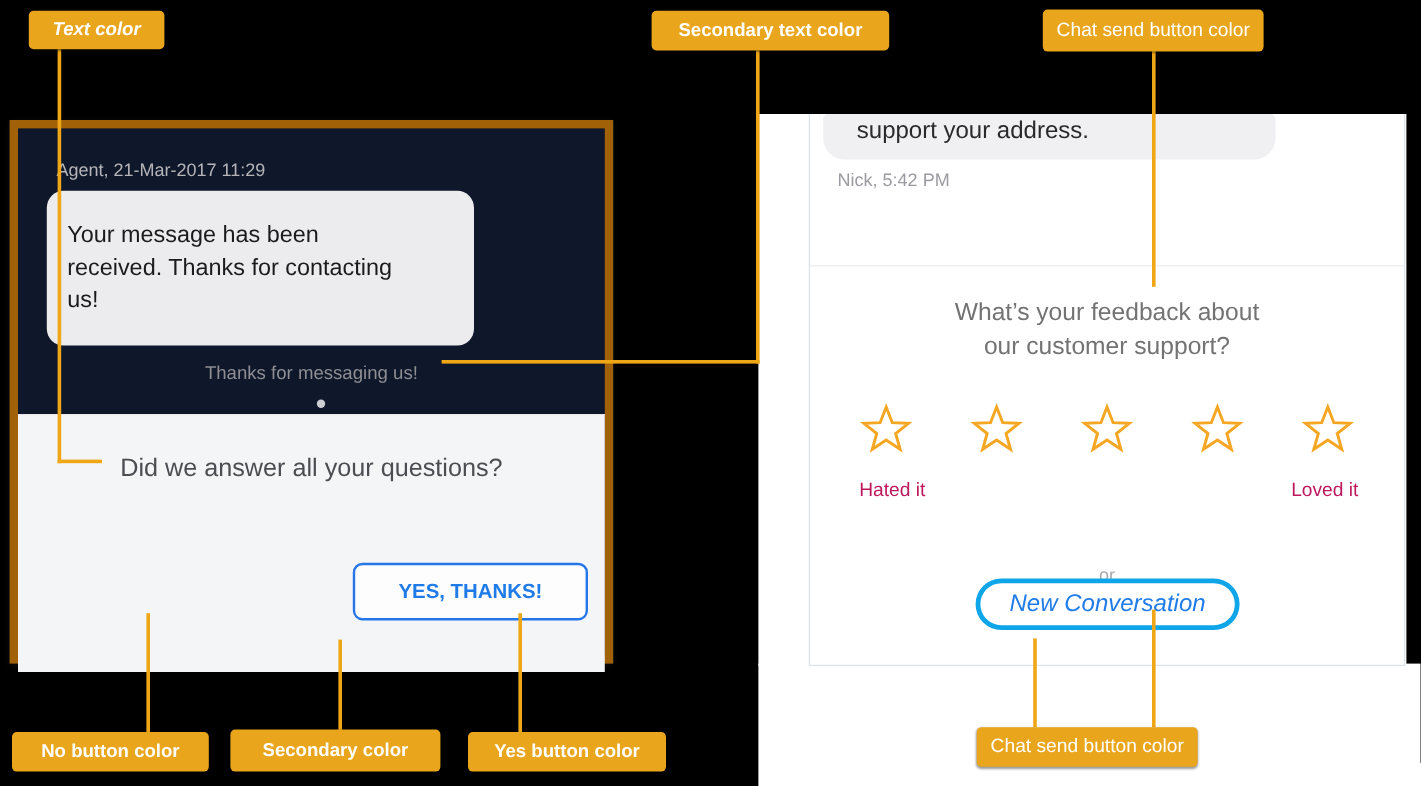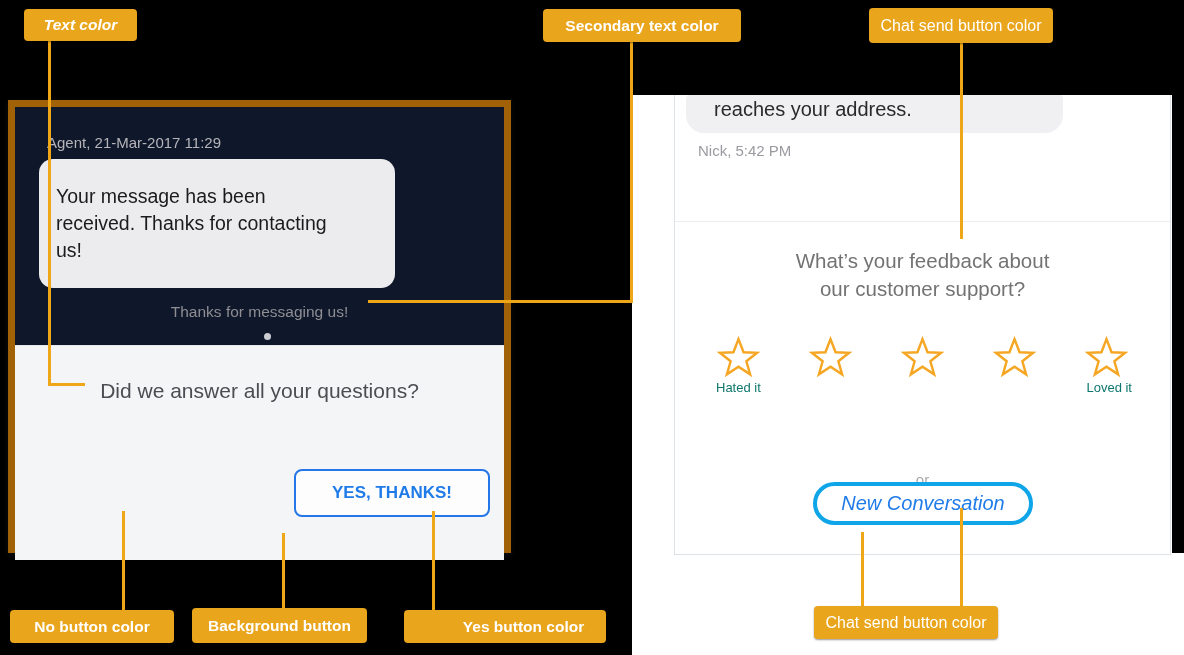--- a/index.html
+++ b/index.html
@@ -45,21 +45,21 @@
   .bubble2{position:absolute;left:11px;top:0;width:377px;height:38px;background:#f0f0f3;
            border-radius:4px 4px 18px 18px;}
   .bubble2-text{position:absolute;left:28px;top:3px;font-size:20px;color:#2a2a2d;white-space:nowrap;}
   .meta2{position:absolute;left:23px;top:47px;font-size:15px;color:#9a9aa0;}
   .divider2{position:absolute;left:0;right:0;top:126px;border-top:1px solid #ececef;}
   .fb-question{position:absolute;left:0;top:152px;width:100%;text-align:center;
                font-size:20.5px;line-height:28px;color:#737373;}
   .stars{position:absolute;left:0;top:240px;width:100%;display:flex;
          justify-content:center;gap:45px;}
   .star{width:47px;height:45px;cursor:pointer;}
-  .rating-label{position:absolute;top:285px;font-size:13px;color:#0f766e;}
+  .rating-label{position:absolute;top:305px;font-size:16px;color:#be185d;}
   .rating-low{left:41px;}
   .rating-high{right:38px;}
   .or-row{position:absolute;left:26px;right:26px;top:344px;display:flex;align-items:center;
           gap:32px;font-size:15px;color:#a9a9ad;flex-direction:column;}
   .or-line{flex:1;height:1px;background:#d9d9dd;}
   .btn-new{position:absolute;left:138px;top:387px;width:220px;height:43px;box-sizing:border-box;
            border:4px solid #0ea5e9;border-radius:22px;background:#fff;color:#1f7ce8;
            font-size:20px;display:flex;align-items:center;justify-content:center;cursor:pointer;font-style:italic;}
 </style>
 </head>
@@ -79,21 +79,21 @@
     <div class="bottom-sec">
       <div class="question">Did we answer all your questions?</div>
       <div class="chat-btn btn-yes">YES, THANKS!</div>
     </div>
   </div>
 
   <div class="right-bg"></div>
   <div class="right-bg-bottom"></div>
   <div class="right-panel">
     <div class="bubble2">
-      <div class="bubble2-text">reaches your address.</div>
+      <div class="bubble2-text">support your address.</div>
     </div>
     <div class="meta2">Nick, 5:42 PM</div>
     <div class="divider2"></div>
     <div class="fb-question">
       <div>What’s your feedback about</div>
       <div>our customer support?</div>
     </div>
     <div class="stars">
       <svg class="star" viewBox="0 0 24 24">
         <path d="M12 2.2l2.7 7 7.2.3-5.7 4.5 2 7-6.2-4.1-6.2 4.1 2-7L2.1 9.5l7.2-.3z" fill="none" stroke="#F5A623" stroke-width="1.3" stroke-linejoin="miter"></path>
@@ -129,17 +129,17 @@
   <div class="ann-line" style="left:122px;top:511px;width:3px;height:99px;"></div>
   <div class="ann-line" style="left:282px;top:533px;width:3px;height:77px;"></div>
   <div class="ann-line" style="left:432px;top:511px;width:3px;height:99px;"></div>
   <div class="ann-line" style="left:861px;top:532px;width:3px;height:74px;"></div>
   <div class="ann-line" style="left:960px;top:508px;width:3px;height:98px;"></div>
 
   <div class="ann-label bold" style="left:24px;top:9px;width:113px;height:32px;font-style:italic;">Text color</div>
   <div class="ann-label bold" style="left:543px;top:9px;width:198px;height:33px;">Secondary text color</div>
   <div class="ann-label" style="left:869px;top:8px;width:184px;height:35px;">Chat send button color</div>
   <div class="ann-label bold" style="left:10px;top:610px;width:164px;height:33px;">No button color</div>
-  <div class="ann-label bold" style="left:192px;top:608px;width:175px;height:35px;">Background button</div>
-  <div class="ann-label bold" style="left:404px;top:610px;width:165px;height:33px;padding-left:37px;">Yes button color</div>
+  <div class="ann-label bold" style="left:192px;top:608px;width:175px;height:35px;">Secondary color</div>
+  <div class="ann-label bold" style="left:390px;top:610px;width:165px;height:33px;">Yes button color</div>
   <div class="ann-label" style="left:814px;top:606px;width:184px;height:33px;">Chat send button color</div>
 
 </div>
 
 </body></html>

